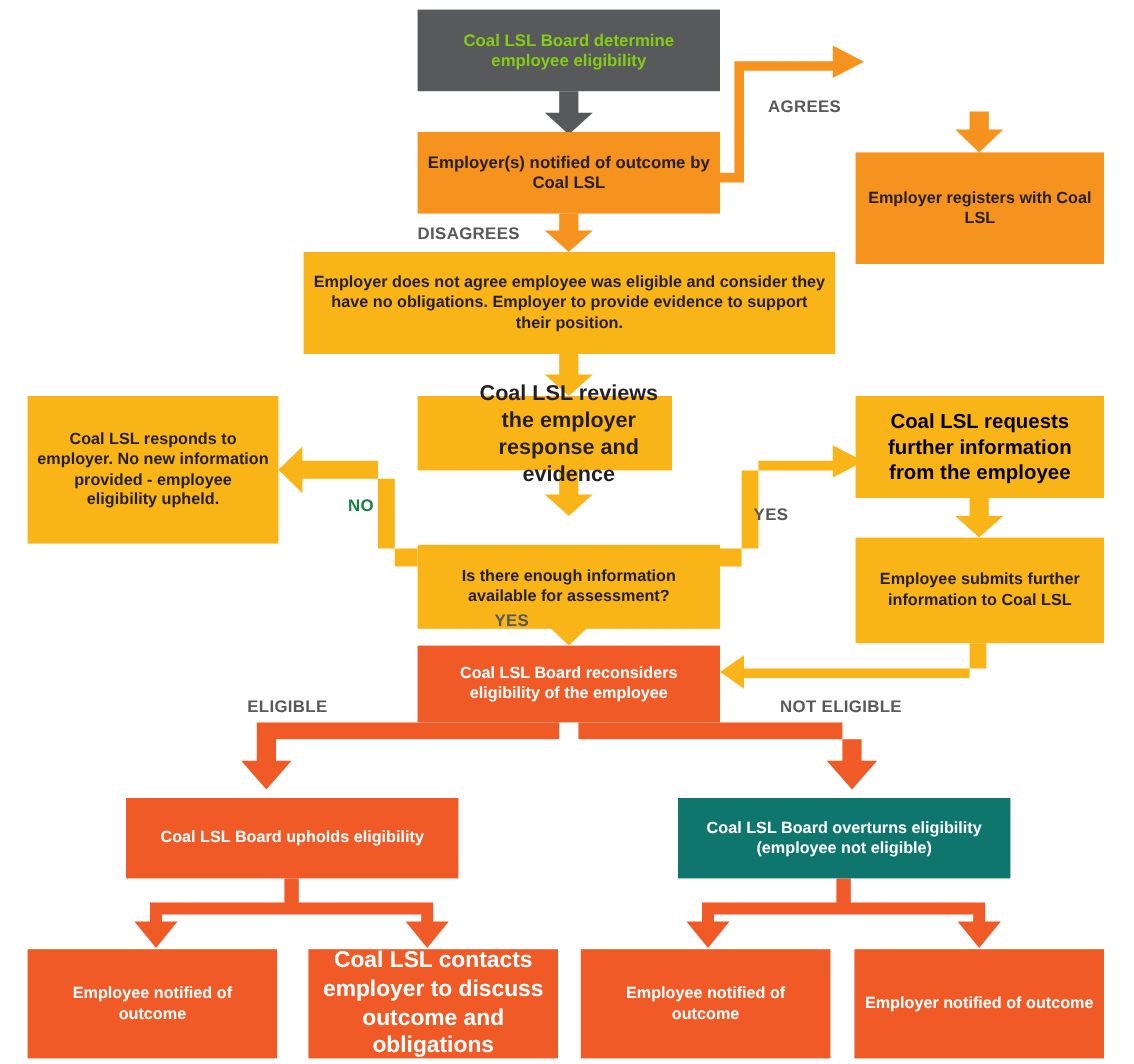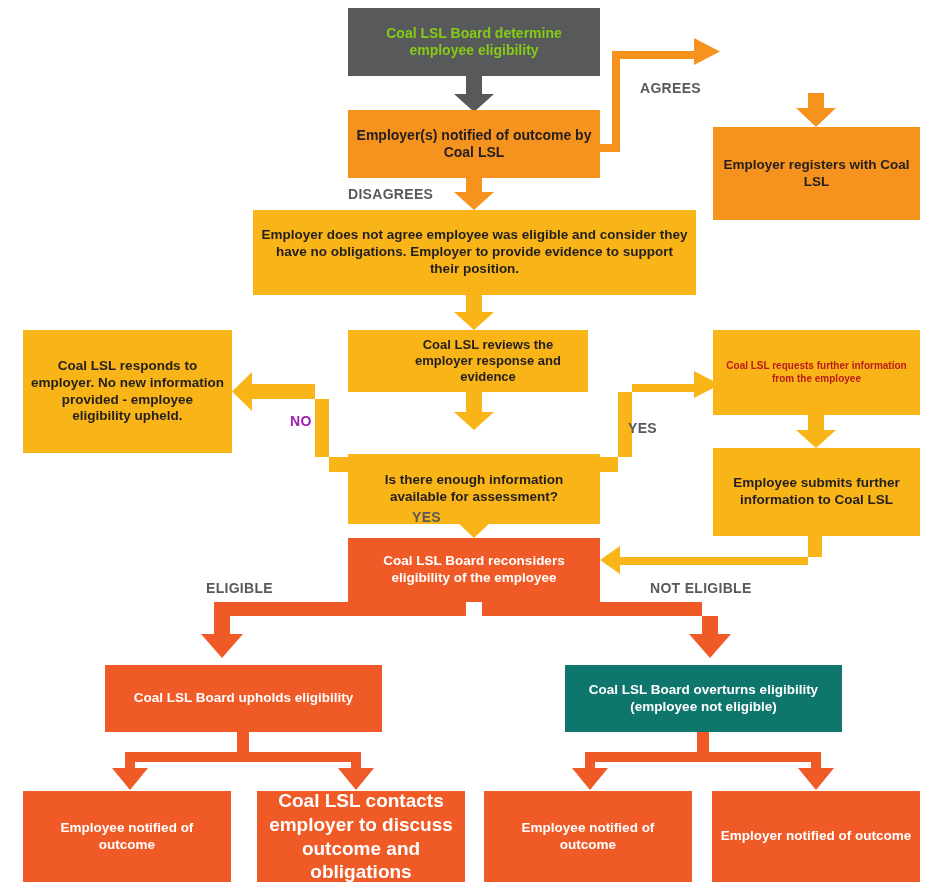--- a/index.html
+++ b/index.html
@@ -118,30 +118,30 @@
   </div>
   <div class="node" style="left: 348px; top: 110px; width: 252px; height: 68px; background: rgb(246, 146, 30); color: rgb(35, 31, 32); font-size: 14px;">
     <span>Employer(s) notified of outcome by Coal LSL</span>
   </div>
   <div class="node" style="left: 713px; top: 127px; width: 207px; height: 93px; background: rgb(246, 146, 30); color: rgb(35, 31, 32); font-size: 13.5px;">
     <span>Employer registers with Coal LSL</span>
   </div>
   <div class="node" style="left: 253px; top: 210px; width: 443px; height: 85px; background: rgb(249, 180, 24); color: rgb(35, 31, 32); font-size: 13.5px;">
     <span>Employer does not agree employee was eligible and consider they have no obligations. Employer to provide evidence to support their position.</span>
   </div>
-  <div class="node" style="left: 348px; top: 330px; width: 240px; height: 62px; background: rgb(249, 180, 24); color: rgb(35, 31, 32); font-size: 13px; padding-left: 48px;">
+  <div class="node" style="left: 348px; top: 330px; width: 212px; height: 62px; background: rgb(249, 180, 24); color: rgb(35, 31, 32); font-size: 18px; padding-left: 48px;">
     <span>Coal LSL reviews the employer response and evidence</span>
   </div>
   <div class="node" style="left: 348px; top: 454px; width: 252px; height: 70px; background: rgb(249, 180, 24); color: rgb(35, 31, 32); font-size: 13.5px;">
     <span>Is there enough information available for assessment?</span>
   </div>
   <div class="node" style="left: 23px; top: 330px; width: 209px; height: 123px; background: rgb(249, 180, 24); color: rgb(35, 31, 32); font-size: 13.5px;">
     <span>Coal LSL responds to employer. No new information provided - employee eligibility upheld.</span>
   </div>
-  <div class="node" style="left: 713px; top: 330px; width: 207px; height: 85px; background: rgb(249, 180, 24); color: #b91c1c; font-size: 10px;">
+  <div class="node" style="left: 713px; top: 330px; width: 207px; height: 85px; background: rgb(249, 180, 24); color: #000000; font-size: 17px;">
     <span>Coal LSL requests further information from the employee</span>
   </div>
   <div class="node" style="left: 713px; top: 448px; width: 207px; height: 88px; background: rgb(249, 180, 24); color: rgb(35, 31, 32); font-size: 13.5px;">
     <span>Employee submits further information to Coal LSL</span>
   </div>
   <div class="node" style="left: 348px; top: 538px; width: 252px; height: 64px; background: rgb(239, 90, 39); color: rgb(255, 255, 255); font-size: 13.5px;">
     <span>Coal LSL Board reconsiders eligibility of the employee</span>
   </div>
   <div class="node" style="left: 105px; top: 665px; width: 277px; height: 67px; background: rgb(239, 90, 39); color: rgb(255, 255, 255); font-size: 13.5px;">
     <span>Coal LSL Board upholds eligibility</span>
@@ -157,19 +157,19 @@
   </div>
   <div class="node" style="left: 484px; top: 791px; width: 208px; height: 91px; background: rgb(239, 90, 39); color: rgb(255, 255, 255); font-size: 13.5px;">
     <span>Employee notified of outcome</span>
   </div>
   <div class="node" style="left: 712px; top: 791px; width: 208px; height: 91px; background: rgb(239, 90, 39); color: rgb(255, 255, 255); font-size: 13.5px;">
     <span>Employer notified of outcome</span>
   </div>
 
   <div class="edge-label" style="left: 640px; top: 80px; font-size: 14px; color: rgb(88, 89, 91);">AGREES</div>
   <div class="edge-label" style="left: 348px; top: 186px; font-size: 14px; color: rgb(88, 89, 91);">DISAGREES</div>
-  <div class="edge-label" style="left: 290px; top: 413px; font-size: 14px; color: #a21caf;">NO</div>
+  <div class="edge-label" style="left: 290px; top: 413px; font-size: 14px; color: #15803d;">NO</div>
   <div class="edge-label" style="left: 628px; top: 420px; font-size: 14px; color: rgb(88, 89, 91);">YES</div>
   <div class="edge-label" style="left: 412px; top: 509px; font-size: 14px; color: rgb(88, 89, 91);">YES</div>
   <div class="edge-label" style="left: 206px; top: 580px; font-size: 14px; color: rgb(88, 89, 91);">ELIGIBLE</div>
   <div class="edge-label" style="left: 650px; top: 580px; font-size: 14px; color: rgb(88, 89, 91);">NOT ELIGIBLE</div>
 
 </div>
 
 </body></html>

